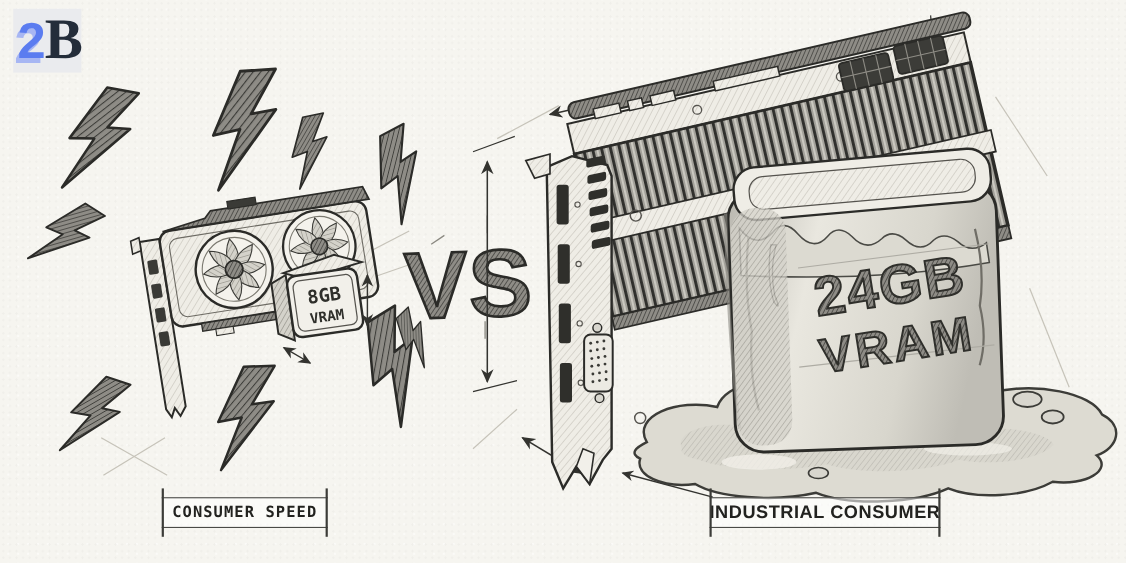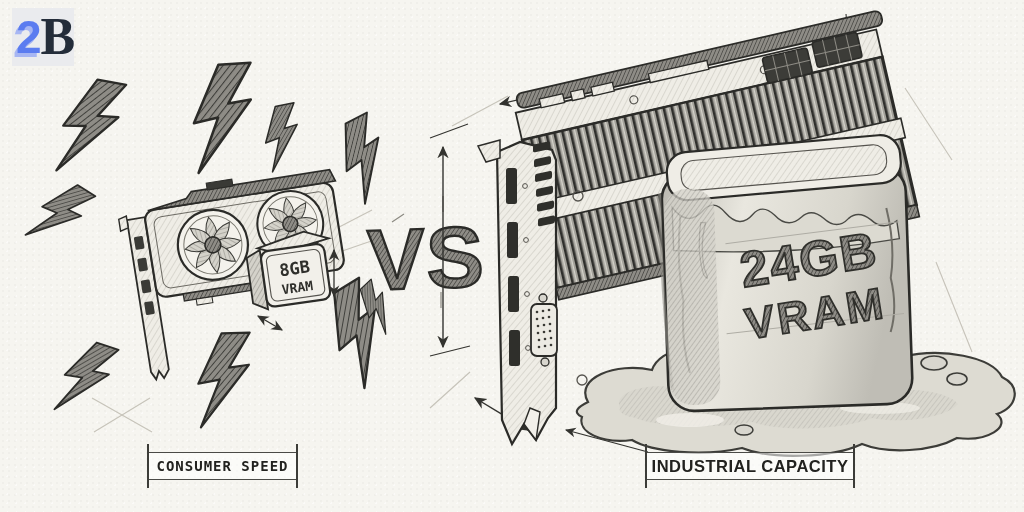--- a/index.html
+++ b/index.html
@@ -323,17 +323,17 @@
       <span class="bee">B</span>
   </div>
 
   <div class="caption consumer">
     <span class="tick l"></span>
     <span>CONSUMER SPEED</span>
     <span class="tick r"></span>
   </div>
   <div class="caption industrial">
     <span class="tick l"></span>
-    <span>INDUSTRIAL CAPACITY</span>
+    <span>INDUSTRIAL CONSUMER</span>
     <span class="tick r"></span>
   </div>
 
 </div>
 
 </body></html>

